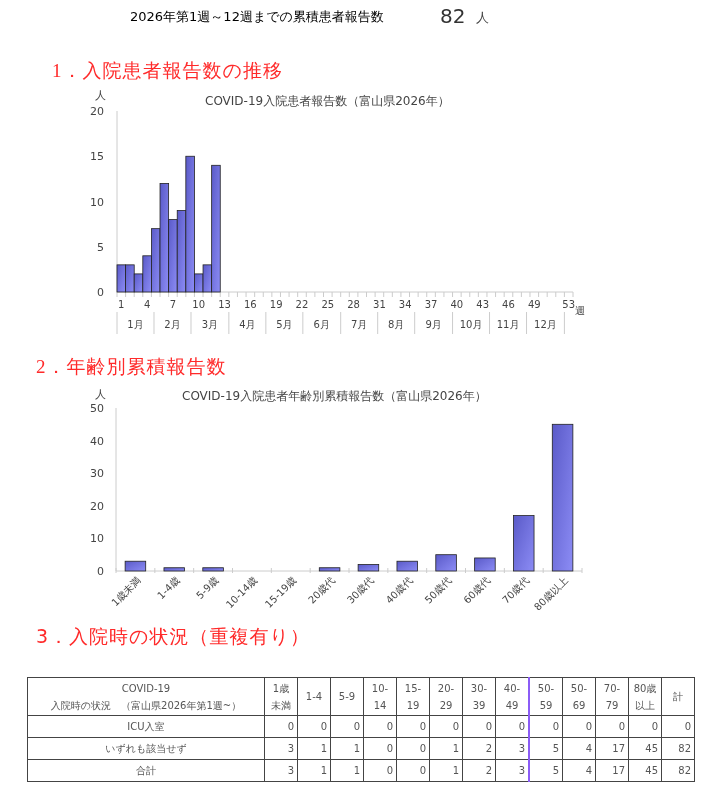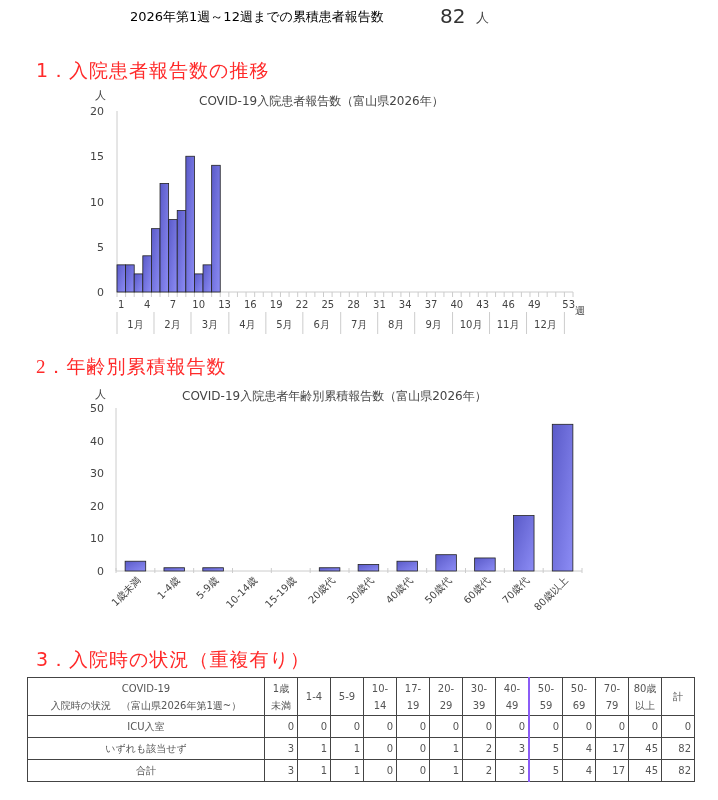--- a/index.html
+++ b/index.html
@@ -21,22 +21,22 @@
   table.status tr.dotted td { border-bottom:1px dotted #666; }
   table.status td.thick-l { border-left:2px solid #8b5cf6; }
 </style>
 </head>
 <body>
 
 <div class="abs summary">2026年第1週～12週までの累積患者報告数</div>
 <div class="abs summary-count">82</div>
 <div class="abs summary-unit">人</div>
 
-<div class="abs section-title" style="left:36px;top:58px;">1．入院患者報告数の推移</div>
-<div class="abs chart-title" style="left:199px;top:93px;">COVID-19入院患者報告数（富山県2026年）</div>
+<div class="abs section-title" style="left:52px;top:58px;font-family:Liberation Serif, serif;">1．入院患者報告数の推移</div>
+<div class="abs chart-title" style="left:205px;top:93px;">COVID-19入院患者報告数（富山県2026年）</div>
 <svg class="abs" id="chart1" style="left:0;top:85px;" width="718" height="255">
     <defs>
       <linearGradient id="g1" x1="0" y1="0" x2="1" y2="1">
         <stop offset="0" stop-color="#5a5ac8"></stop>
         <stop offset="1" stop-color="#8c8cf5"></stop>
       </linearGradient>
     </defs>
     <text x="95" y="14" font-size="11" fill="#444">人</text>
     <text x="104" y="211" font-size="11" fill="#444" text-anchor="end">0</text>
     <text x="104" y="165.75" font-size="11" fill="#444" text-anchor="end">5</text>
@@ -205,33 +205,33 @@
     <rect x="435.7925" y="169.7" width="20.58166666666667" height="16.3" fill="url(#g2)" stroke="#222" stroke-width="0.8"></rect>
     <text x="452.08333333333337" y="196" font-size="10" fill="#444" text-anchor="end" transform="rotate(-45 452.08333333333337 196)">50歳代</text>
     <rect x="474.62583333333333" y="172.96" width="20.58166666666667" height="13.04" fill="url(#g2)" stroke="#222" stroke-width="0.8"></rect>
     <text x="490.9166666666667" y="196" font-size="10" fill="#444" text-anchor="end" transform="rotate(-45 490.9166666666667 196)">60歳代</text>
     <rect x="513.4591666666668" y="130.57999999999998" width="20.58166666666667" height="55.42" fill="url(#g2)" stroke="#222" stroke-width="0.8"></rect>
     <text x="529.75" y="196" font-size="10" fill="#444" text-anchor="end" transform="rotate(-45 529.75 196)">70歳代</text>
     <rect x="552.2925" y="39.30000000000001" width="20.58166666666667" height="146.7" fill="url(#g2)" stroke="#222" stroke-width="0.8"></rect>
     <text x="568.5833333333334" y="196" font-size="10" fill="#444" text-anchor="end" transform="rotate(-45 568.5833333333334 196)">80歳以上</text>
   </svg>
 
-<div class="abs section-title" style="left:36px;top:647px;">3．入院時の状況（重複有り）</div>
+<div class="abs section-title" style="left:36px;top:624px;">3．入院時の状況（重複有り）</div>
 <table class="status" id="statusTable">
   <thead>
     <tr id="theadRow">
       <td class="label">
         <div>COVID-19</div>
         <div>入院時の状況　（富山県2026年第1週~）</div>
       </td>
     <td class="num">1歳<br>未満</td>
         <td class="num">1-4</td>
         <td class="num">5-9</td>
         <td class="num">10-14</td>
-        <td class="num">17-19</td>
+        <td class="num">15-19</td>
         <td class="num">20-29</td>
         <td class="num">30-39</td>
         <td class="num">40-49</td>
         <td class="num thick-l">50-59</td>
         <td class="num">50-69</td>
         <td class="num">70-79</td>
         <td class="num">80歳<br>以上</td>
         <td class="num">計</td>
       </tr>
   </thead>

